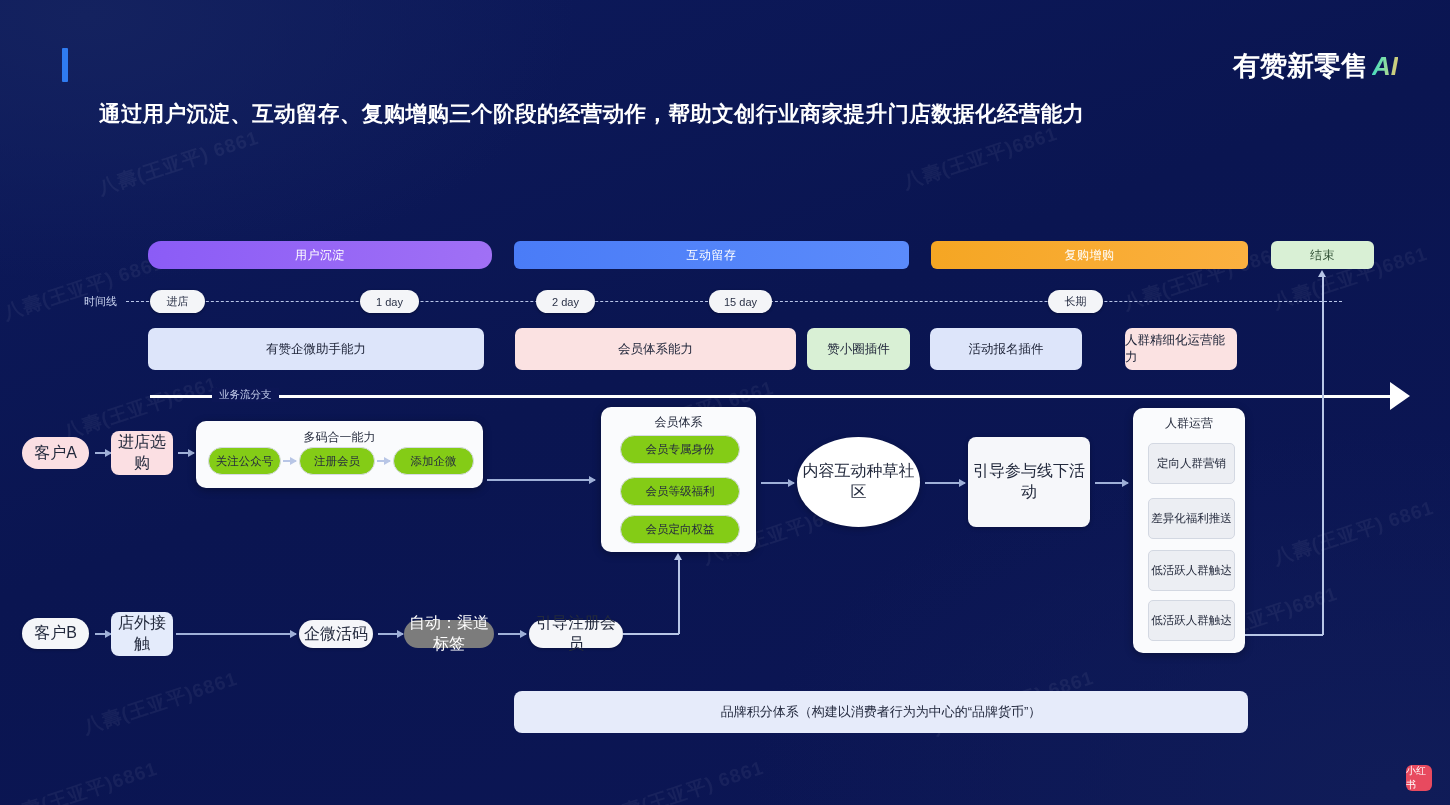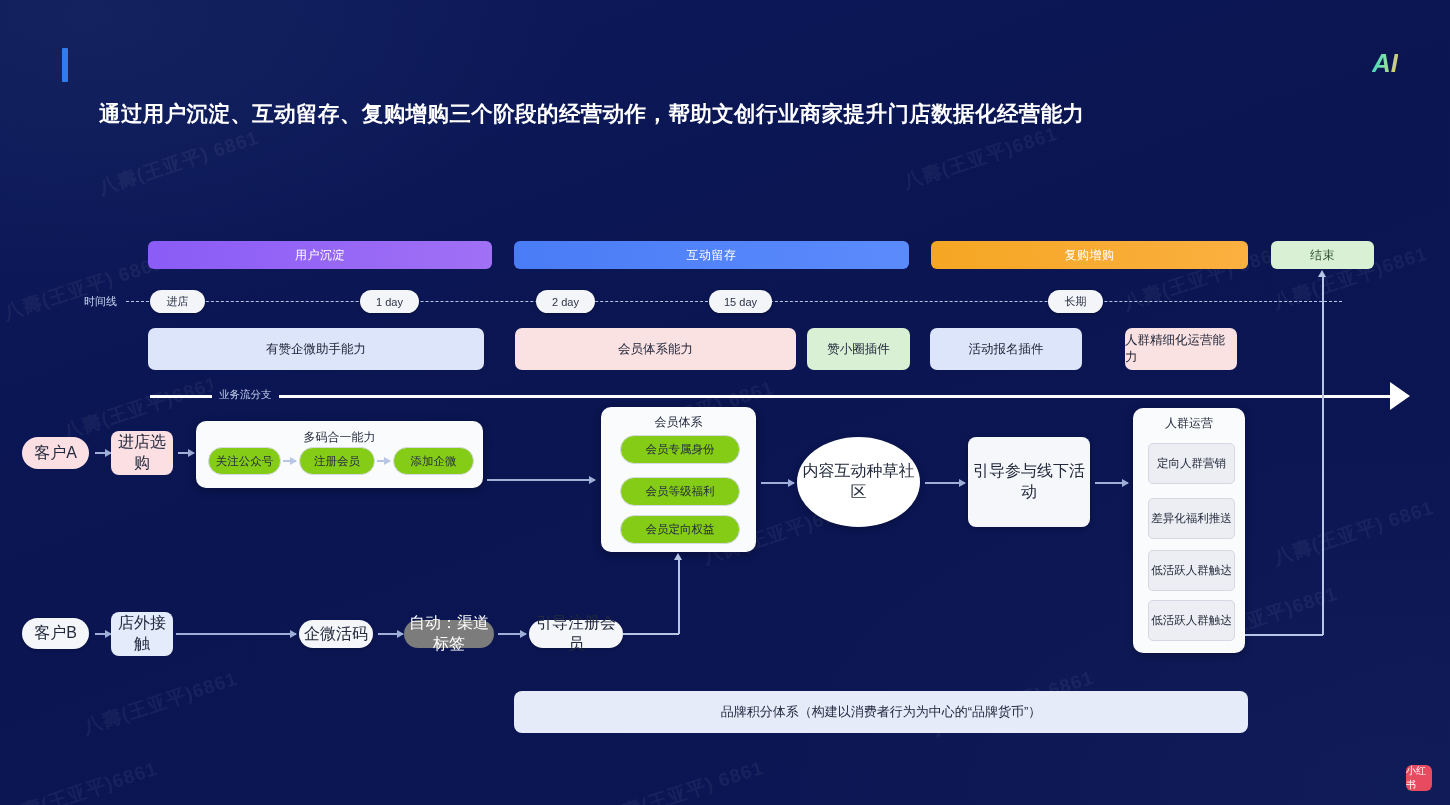--- a/index.html
+++ b/index.html
@@ -45,21 +45,21 @@
     -webkit-background-clip: text; background-clip: text; color: transparent;
     font-style: italic; font-weight: bold;
   }
 
   
   .stage {
     position: absolute; height: 28px; border-radius: 6px;
     display: flex; align-items: center; justify-content: center;
     font-size: 12px; color: #fff; letter-spacing: 0.5px;
   }
-  .stage.s0 { background: linear-gradient(90deg,#8b5cf6,#a070f5); }
+  .stage.s0 { background: linear-gradient(90deg,#8b5cf6,#a070f5); border-radius: 13px; }
   .stage.s1 { background: linear-gradient(90deg,#4a7cf7,#5b8bfb); }
   .stage.s2 { background: linear-gradient(90deg,#f5a623,#fbb040); }
   .stage.s3 { background: #d9f0d5; color: #2f4f34; }
 
   
   .tl-label {
     position: absolute; left: 84px; top: 294px;
     font-size: 11px; color: #c8d2ee;
   }
   .tl-line {
@@ -185,20 +185,21 @@
 <div class="wm" style="left:1270px; top:520px;">八壽(王亚平) 6861</div>
 <div class="wm" style="left:80px; top:690px;">八壽(王亚平)6861</div>
 <div class="wm" style="left:930px; top:690px;">八壽(王亚平) 6861</div>
 <div class="wm" style="left:0px; top:780px;">八壽(王亚平)6861</div>
 <div class="wm" style="left:600px; top:780px;">八壽(王亚平) 6861</div>
 <div class="wm" style="left:1180px; top:605px;">八壽(王亚平)6861</div>
 
 <div class="accent-bar"></div>
 <div class="page-title">通过用户沉淀、互动留存、复购增购三个阶段的经营动作，帮助文创行业商家提升门店数据化经营能力</div>
 <div class="logo">
+  <span>有赞新零售</span>
   <span class="ai">AI</span>
 </div>
 
 <div class="stage s0" style="left:148px; top:241px; width:344px;">
     <span>用户沉淀</span>
   </div>
 <div class="stage s1" style="left:514px; top:241px; width:395px;">
     <span>互动留存</span>
   </div>
 <div class="stage s2" style="left:931px; top:241px; width:317px;">

